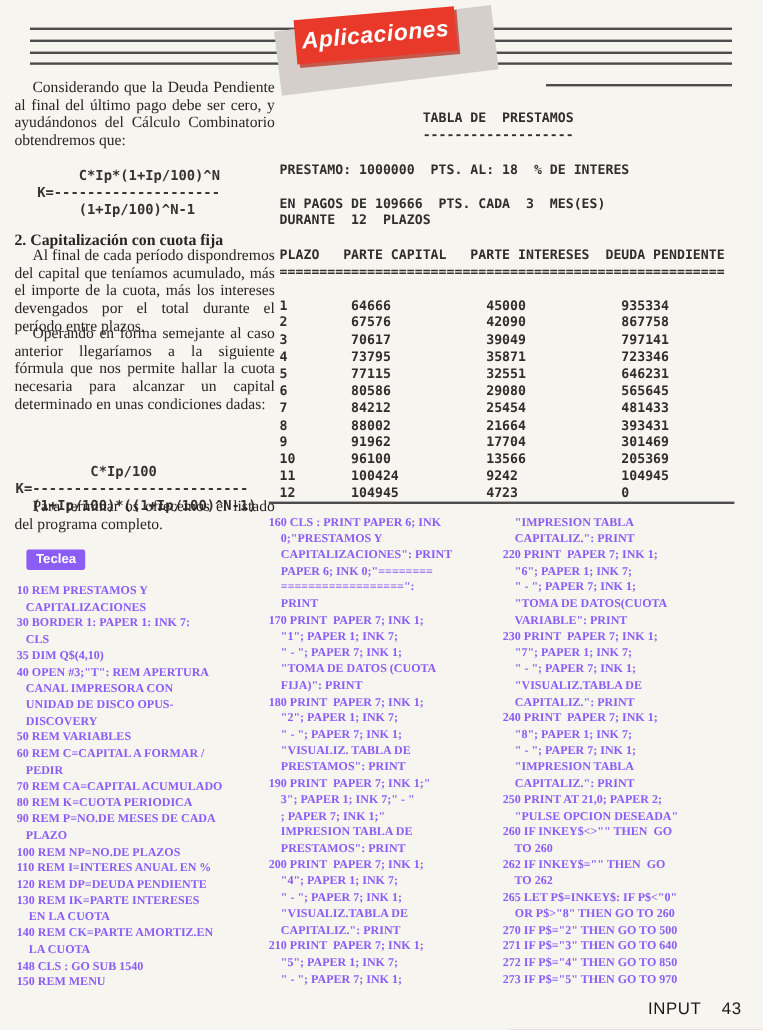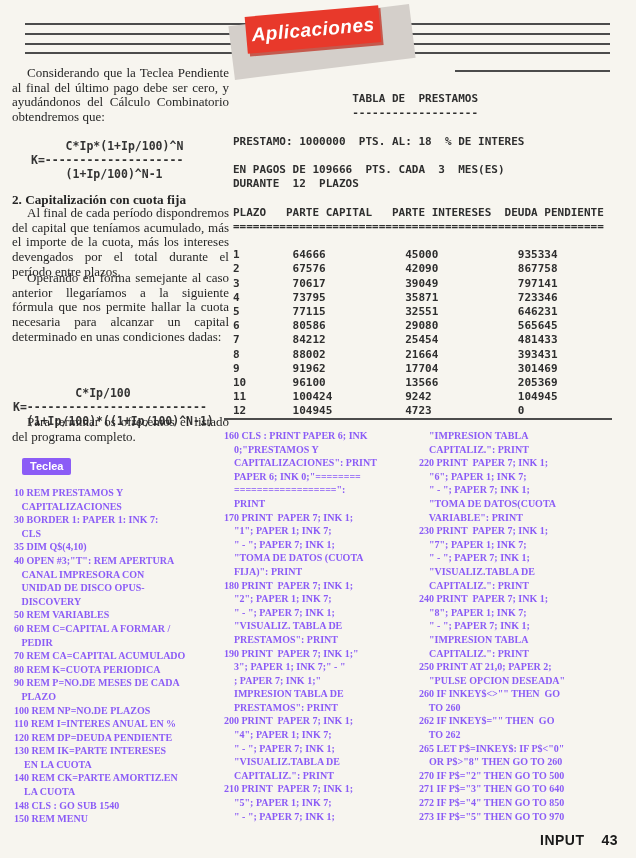--- a/index.html
+++ b/index.html
@@ -50,41 +50,41 @@
   .divider{position:absolute;left:224px;top:418px;width:388px;height:2px;background:#4c4c4c;}
   .teclea{
     position:absolute;left:22px;top:458px;
     background:#8b5cf6;color:#ffffff;
     font-family:"Liberation Sans",sans-serif;font-size:11px;font-weight:bold;
     padding:2px 8px 3px 8px;border-radius:2px;
   }
   .footer{
     position:absolute;left:540px;top:832px;width:78px;
     display:flex;justify-content:space-between;
-    font-family:"Liberation Sans",sans-serif;font-size:14px;font-weight:bold;
+    font-family:"Liberation Sans",sans-serif;font-size:14px;font-weight:normal;
     color:#1a1a1a;letter-spacing:0.5px;align-items:flex-end;
   }
 </style>
 </head>
 <body>
 
 <div class="page">
 
   <div class="rule" style="left:25px;top:23px;width:585px;"></div>
   <div class="rule" style="left:25px;top:33px;width:585px;"></div>
   <div class="rule" style="left:25px;top:43px;width:585px;"></div>
   <div class="rule" style="left:25px;top:52px;width:585px;"></div>
   <div class="rule" style="left:455px;top:70px;width:155px;"></div>
 
   <div class="banner-plate"></div>
   <div class="banner-red">
     <span>Aplicaciones</span>
   </div>
 
-  <p class="para" style="top:66px;">Considerando que la Teclea Pendiente al final del último pago debe ser cero, y ayudándonos del Cálculo Combinatorio obtendremos que:</p>
+  <p class="para" style="top:66px;">Considerando que la Deuda Pendiente al final del último pago debe ser cero, y ayudándonos del Cálculo Combinatorio obtendremos que:</p>
   <pre class="formula" style="left:18px;top:139px;margin-left:13px;">     C*Ip*(1+Ip/100)^N
 K=--------------------
      (1+Ip/100)^N-1</pre>
   <h3 class="heading" style="top:192px;">2. Capitalización con cuota fija</h3>
   <p class="para" style="top:271px;">Operando en forma semejante al caso anterior llegaríamos a la siguiente fórmula que nos permite hallar la cuota necesaria para alcanzar un capital determinado en unas condiciones dadas:</p>
   <p class="para" style="top:206px;">Al final de cada período dispondremos del capital que teníamos acumulado, más el importe de la cuota, más los intereses devengados por el total durante el período entre plazos.</p>
   <pre class="formula" style="left:13px;top:386px;">         C*Ip/100
 K=--------------------------
   (1+Ip/100)*((1+Ip/100)^N-1)</pre>
   <p class="para" style="top:415px;">Para terminar os ofrecemos el listado del programa completo.</p>

